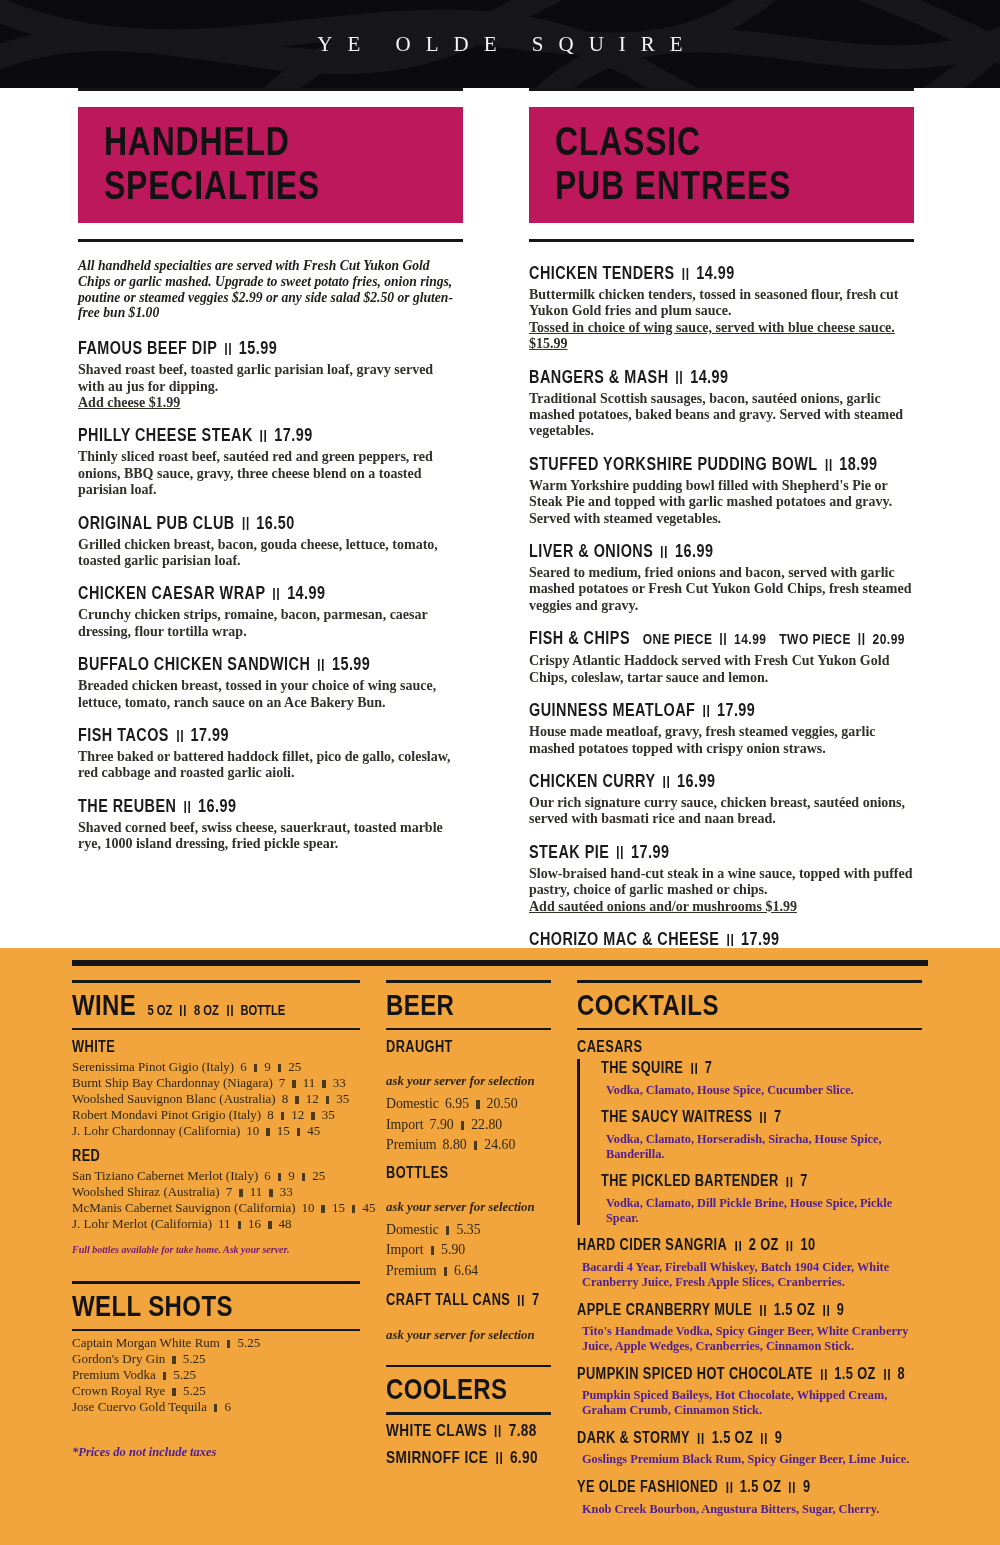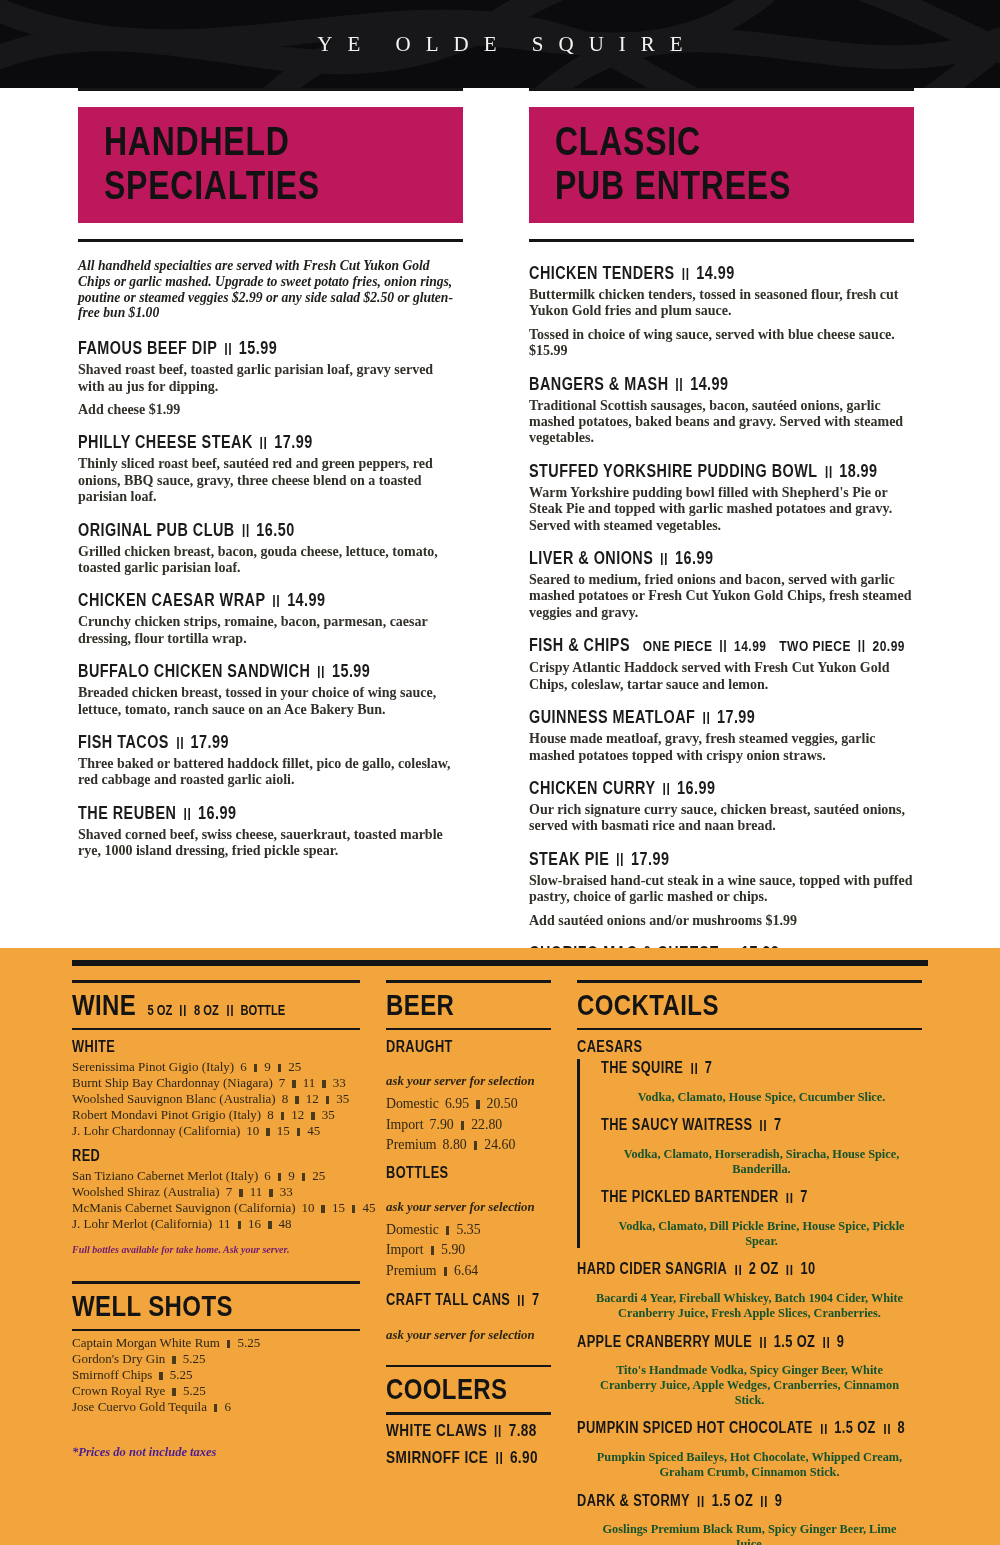--- a/index.html
+++ b/index.html
@@ -23,21 +23,21 @@
   .sec-title span{display:block;transform:scaleX(.78);transform-origin:0 50%;white-space:nowrap;}
   .intro{font-style:italic;font-weight:700;font-size:13.6px;line-height:15.8px;color:#22201c;margin:16px 0 16px;}
   .items{margin-top:20px;}
   .food .left .items{margin-top:0;}
   .item{margin-bottom:13px;}
   .item h3{margin:0 0 3px;font-family:"Liberation Sans",sans-serif;font-weight:700;font-size:18px;line-height:22px;color:#1b1b1b;letter-spacing:.6px;}
   .vlab,.vpr{font-size:15px;}
   .vlab{margin-left:16px;}
   .vlab:first-child{margin-left:0;}
   .desc{margin:0;font-size:14px;line-height:16.4px;font-weight:600;color:#33302a;}
-  .note{margin-top:7px;}
+  .note{text-decoration:underline;}
 
   
   .sep{display:inline-block;width:3px;height:.68em;border-left:2.5px solid currentColor;border-right:2.5px solid currentColor;margin:0 10px;vertical-align:-1px;}
   .bar{display:inline-block;width:3.5px;height:.64em;background:#4a3a1c;margin:0 7px;vertical-align:-1px;}
 
   
   .drinks{background:#F2A53C;height:597px;box-sizing:border-box;padding:12px 72px 0;overflow:hidden;color:#1d1a14;}
   .dm-rule{height:3px;background:#141414;}
   .dm-title{font-family:"Liberation Sans",sans-serif;font-weight:700;font-size:44px;line-height:50px;color:#141414;text-align:center;margin:5px 0;letter-spacing:1px;}
   .dm-grid{display:grid;grid-template-columns:288px 165px 345px;column-gap:26px;margin-top:14px;}
@@ -55,21 +55,21 @@
   .snote{font-style:italic;font-weight:700;font-size:10px;color:#701a75;margin:12px 0 0;}
   .inote{font-style:italic;font-weight:700;font-size:12.8px;color:#2b2414;margin:18px 0 5px;}
 
   .craft{margin-top:10px;}
   .cname{margin:0 0 1px;font-family:"Liberation Sans",sans-serif;font-weight:700;font-size:16px;line-height:18.5px;color:#161616;letter-spacing:.5px;}
   .krow{margin:3px 0;}
   .krow .cond{font-family:"Liberation Sans",sans-serif;font-weight:700;font-size:17px;line-height:24px;color:#161616;letter-spacing:.5px;}
 
   .caesar-group{border-left:3px solid #161616;padding-left:21px;margin:3px 0 11px;}
   .citem{margin-bottom:11px;}
-  .cdesc{margin:12px;font-size:12.3px;line-height:14.8px;font-weight:600;color:#14532d;text-align:center;}
+  .cdesc{margin:5px;font-size:12.3px;line-height:14.8px;font-weight:600;color:#4c1d95;}
 
   #wellshots{margin-top:26px;}
   #coolers{margin-top:22px;}
   .footnote{font-style:italic;font-weight:700;font-size:12.5px;color:#4c1d95;margin:30px 0 0;}
 </style>
 </head>
 <body>
 
 <div class="page">
 
@@ -211,21 +211,21 @@
             <p class="snote">Full bottles available for take home. Ask your server.</p>
           </div>
         <div id="wellshots">
             <div class="dmhead">
               <div class="rule2"></div>
               <div class="dmh-row"><span class="cond"><span class="dmh-t">WELL SHOTS</span></span></div>
               <div class="rule2"></div>
             </div>
             <div class="srow"><span class="snm">Captain Morgan White Rum</span><span class="bar"></span><span class="spr">5.25</span></div>
             <div class="srow"><span class="snm">Gordon's Dry Gin</span><span class="bar"></span><span class="spr">5.25</span></div>
-            <div class="srow"><span class="snm">Smirnoff Chips</span><span class="bar"></span><span class="spr">5.25</span></div>
+            <div class="srow"><span class="snm">Premium Vodka</span><span class="bar"></span><span class="spr">5.25</span></div>
             <div class="srow"><span class="snm">Crown Royal Rye</span><span class="bar"></span><span class="spr">5.25</span></div>
             <div class="srow"><span class="snm">Jose Cuervo Gold Tequila</span><span class="bar"></span><span class="spr">6</span></div>
           </div>
         <p class="footnote">*Prices do not include taxes</p>
       </div>
       <div class="dm-col">
         <div id="beer">
             <div class="dmhead">
               <div class="rule2"></div>
               <div class="dmh-row"><span class="cond"><span class="dmh-t">BEER</span></span></div>

